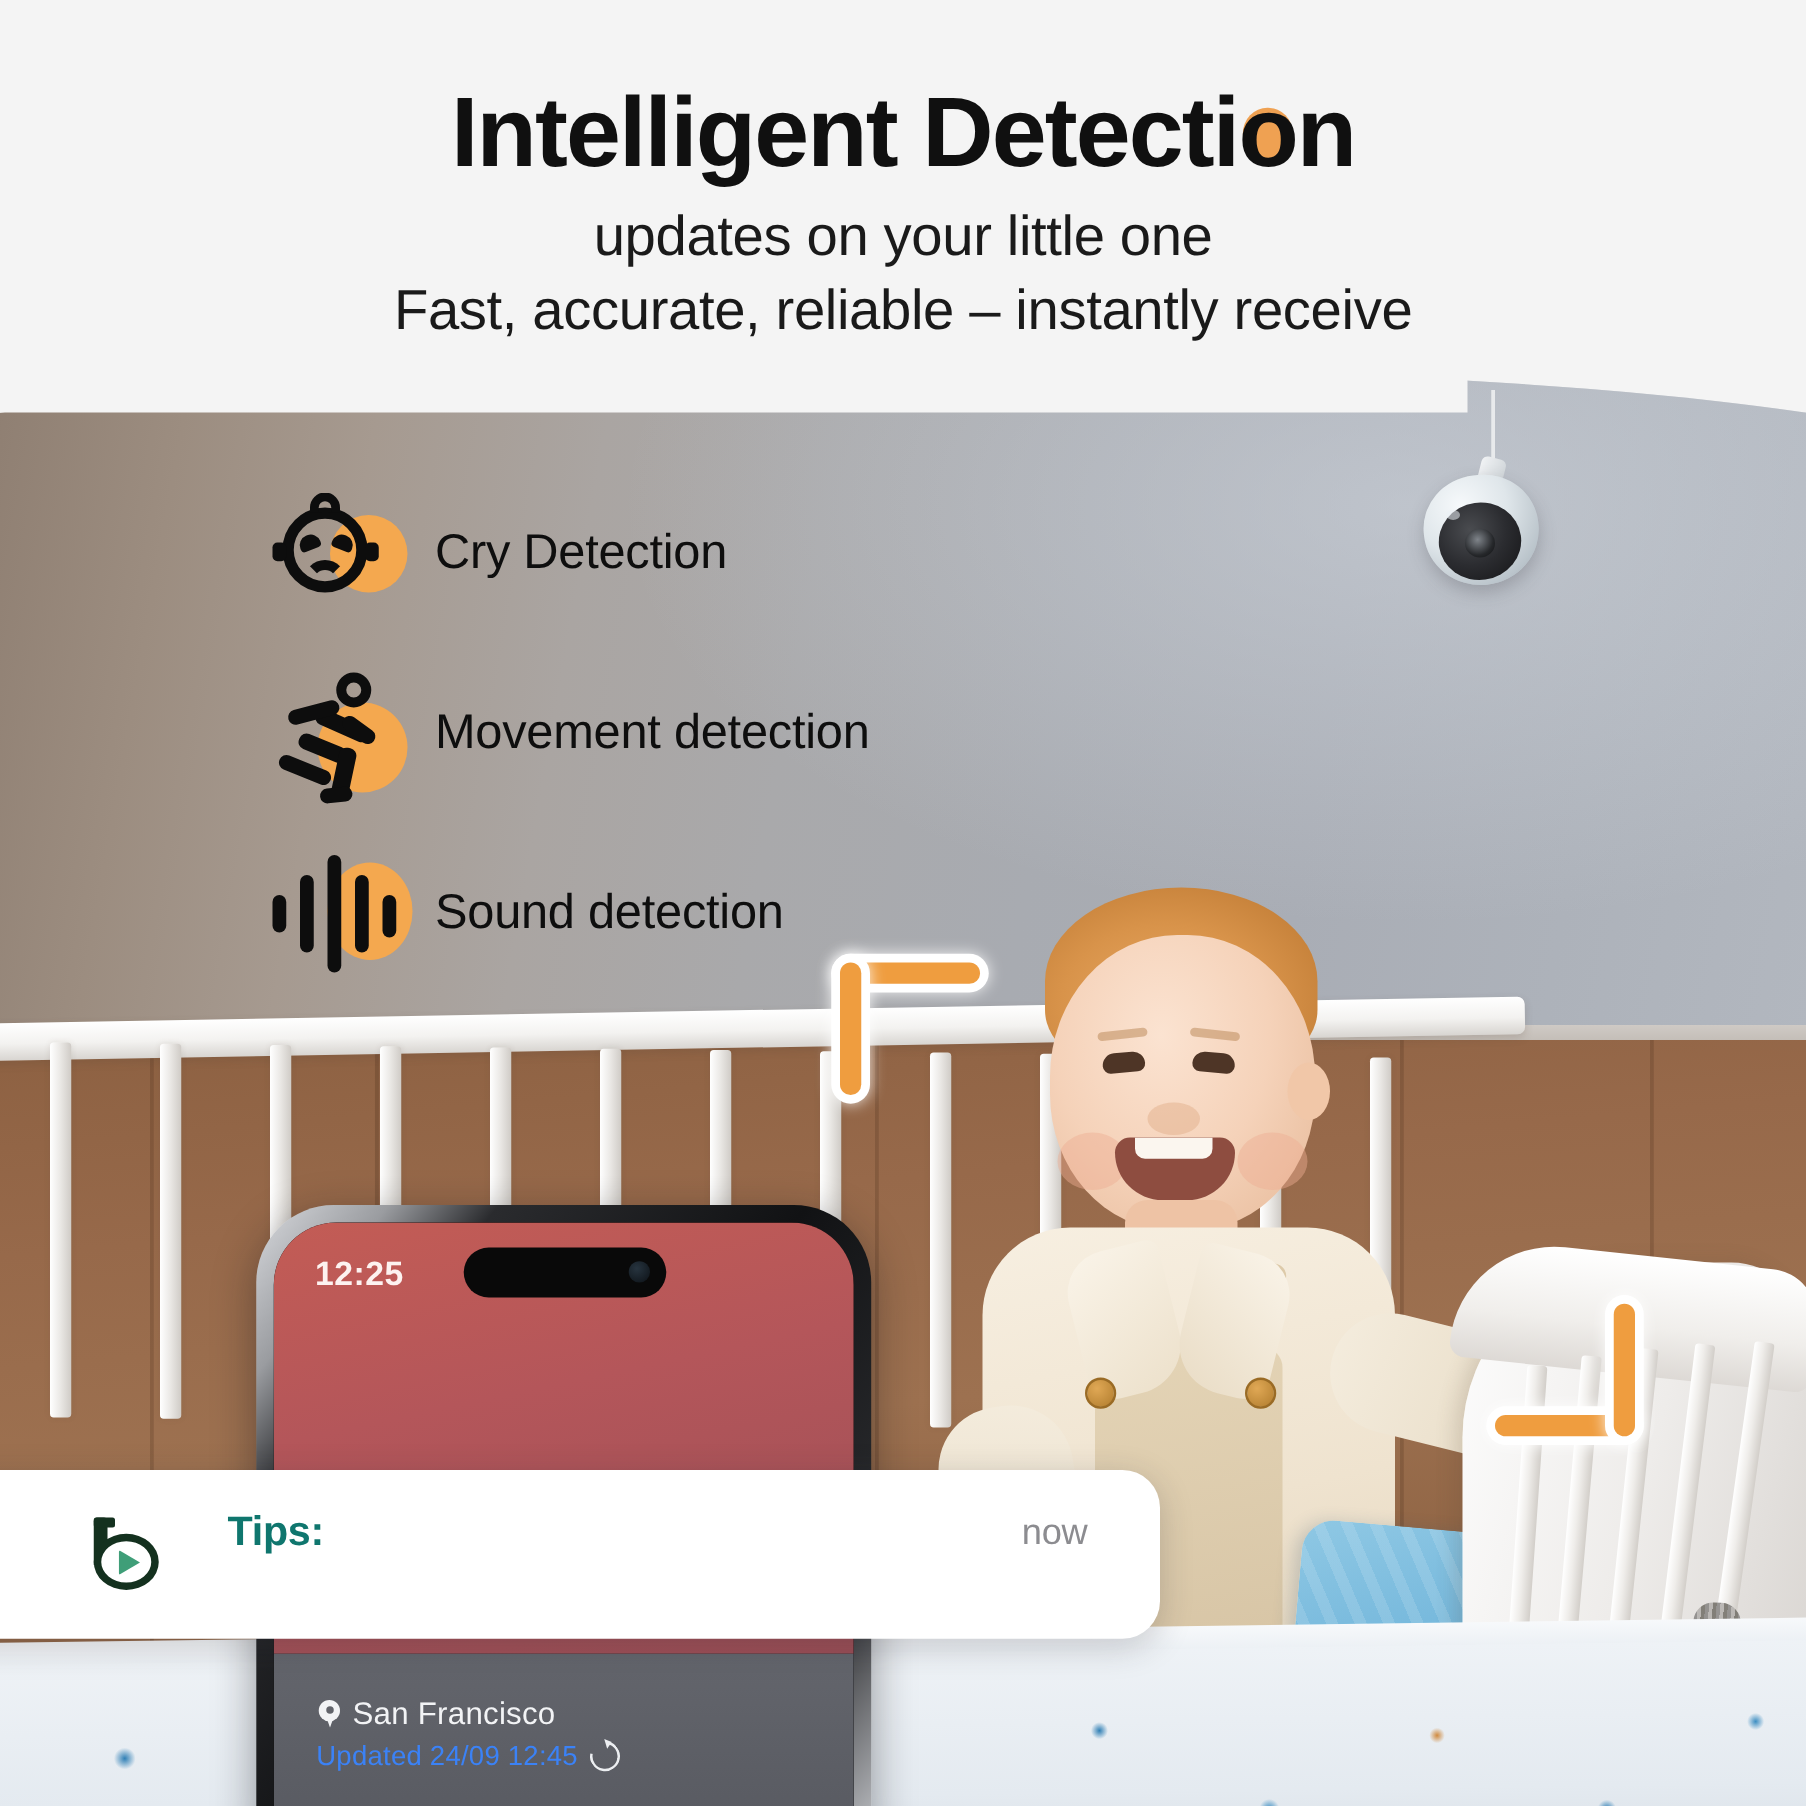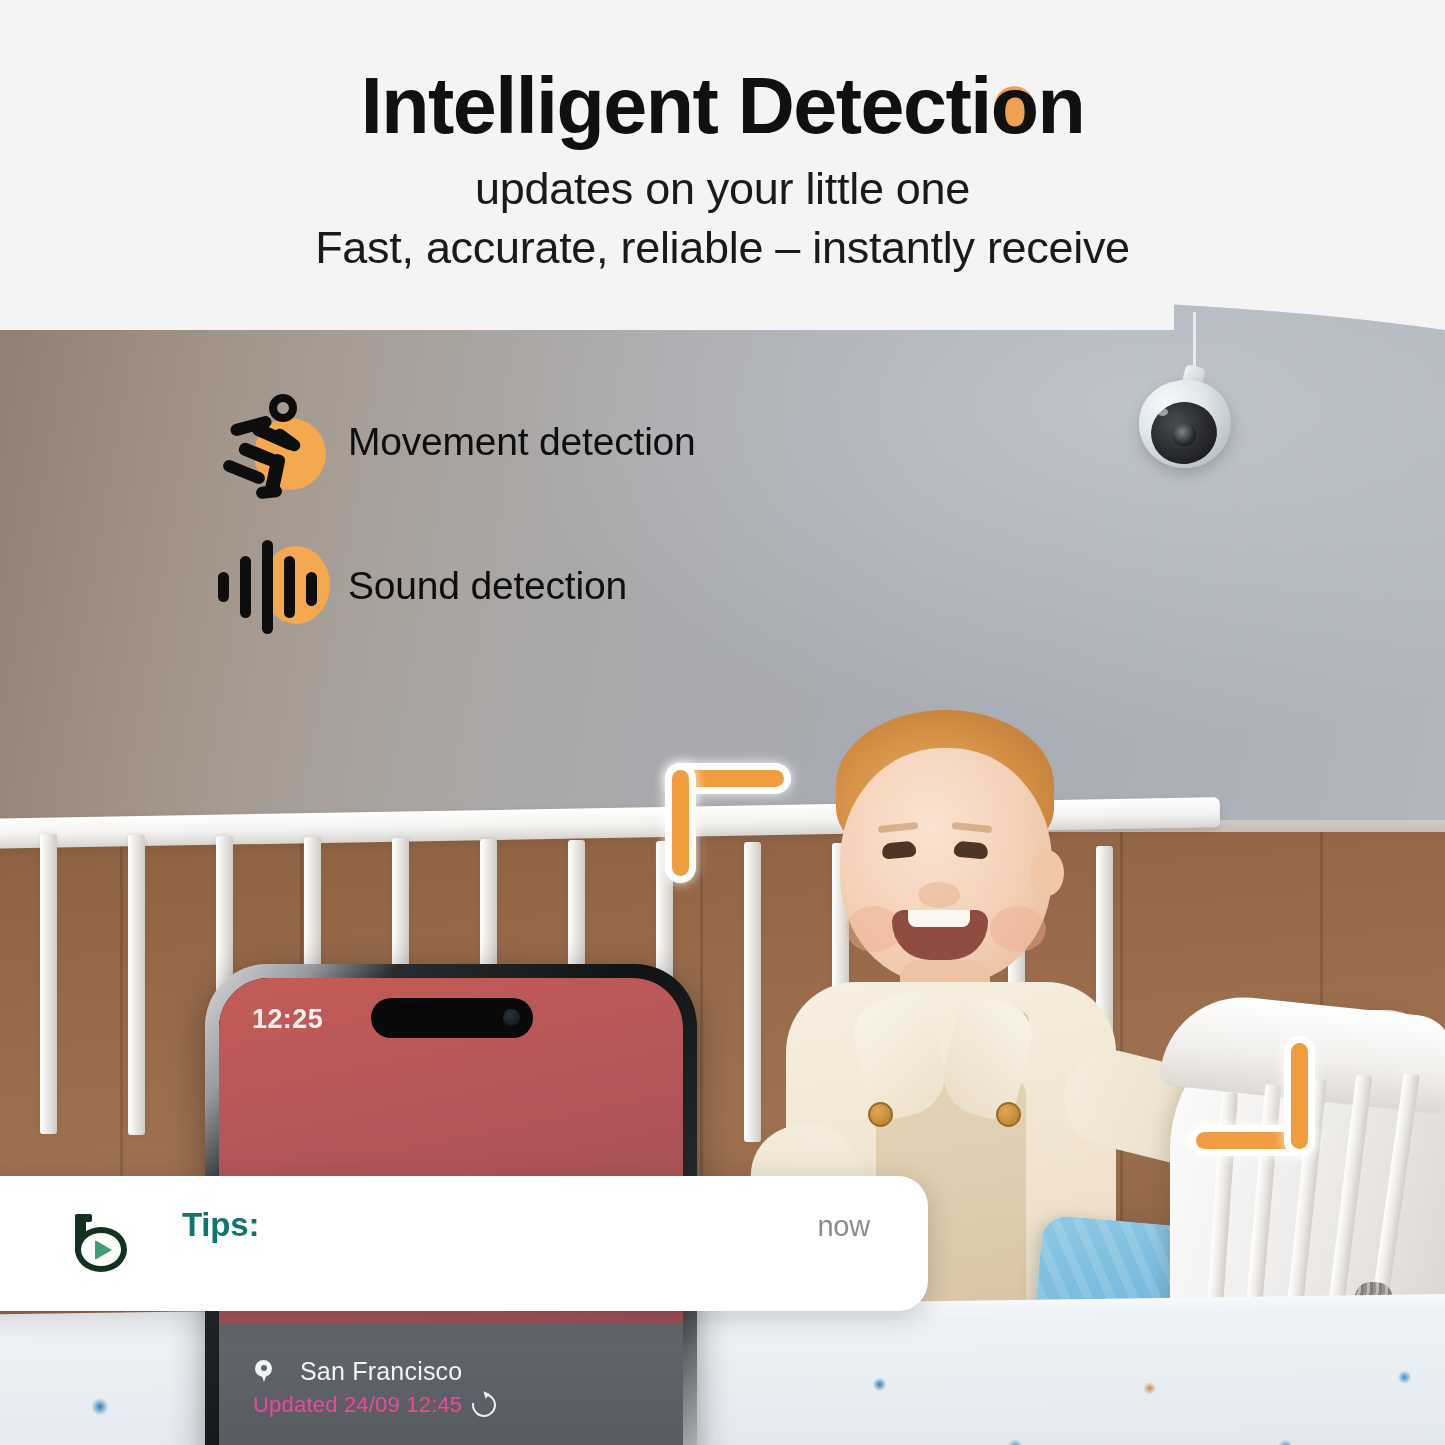--- a/index.html
+++ b/index.html
@@ -664,21 +664,21 @@
     font-size: 27px;
     font-weight: 600;
     color: #fdf2f0;
     letter-spacing: .4px;
   }
   .scr-loc {
     position: absolute;
     left: 36px; top: 379px;
     display: flex;
     align-items: center;
-    gap: 28px;
+    gap: 10px;
     font-size: 25px;
     color: #f2f3f5;
     letter-spacing: .2px;
   }
   .pin-icon {
     width: 17px; height: 23px;
     position: relative;
     flex: 0 0 17px;
   }
   .pin-icon::before {
@@ -706,21 +706,21 @@
     background: #62646b;
     z-index: 2;
   }
   .scr-updated {
     position: absolute;
     left: 34px; top: 414px;
     display: flex;
     align-items: center;
     gap: 10px;
     font-size: 22px;
-    color: #ec4899;
+    color: #3b82f6;
     letter-spacing: .2px;
   }
   .refresh-icon {
     width: 20px; height: 20px;
     border: 2.6px solid #eceef1;
     border-radius: 50%;
     border-top-color: transparent;
     transform: rotate(-35deg);
     position: relative;
     flex: 0 0 20px;
@@ -910,20 +910,33 @@
       <div class="crib-bar-r" style="left:1290px;top:786px;height:400px;transform:rotate(6deg);"></div>
       <div class="crib-bar-r" style="left:1332px;top:782px;height:400px;transform:rotate(7deg);"></div>
       <div class="crib-bar-r" style="left:1376px;top:780px;height:400px;transform:rotate(8deg);"></div>
       <div class="tassel"></div>
 
       <div class="sheet-top-edge"></div>
       <div class="sheet"></div>
 
       <div class="features">
 
+        <div class="feature-row">
+          <div class="feat-icon">
+            <div class="feat-blob cry-blob"></div>
+            <div class="cry-head"></div>
+            <div class="cry-curl"></div>
+            <div class="cry-ear l"></div>
+            <div class="cry-ear r"></div>
+            <div class="cry-eye l"></div>
+            <div class="cry-eye r"></div>
+            <div class="cry-mouth"></div>
+          </div>
+          <div class="feat-label">Cry Detection</div>
+        </div>
 
         <div class="feature-row">
           <div class="feat-icon">
             <div class="feat-blob mov-blob"></div>
             <div class="mov-head"></div>
             <div class="mov-seg mov-torso"></div>
             <div class="mov-seg mov-arm1"></div>
             <div class="mov-seg mov-arm2"></div>
             <div class="mov-seg mov-leg1"></div>
             <div class="mov-seg mov-leg2"></div>

